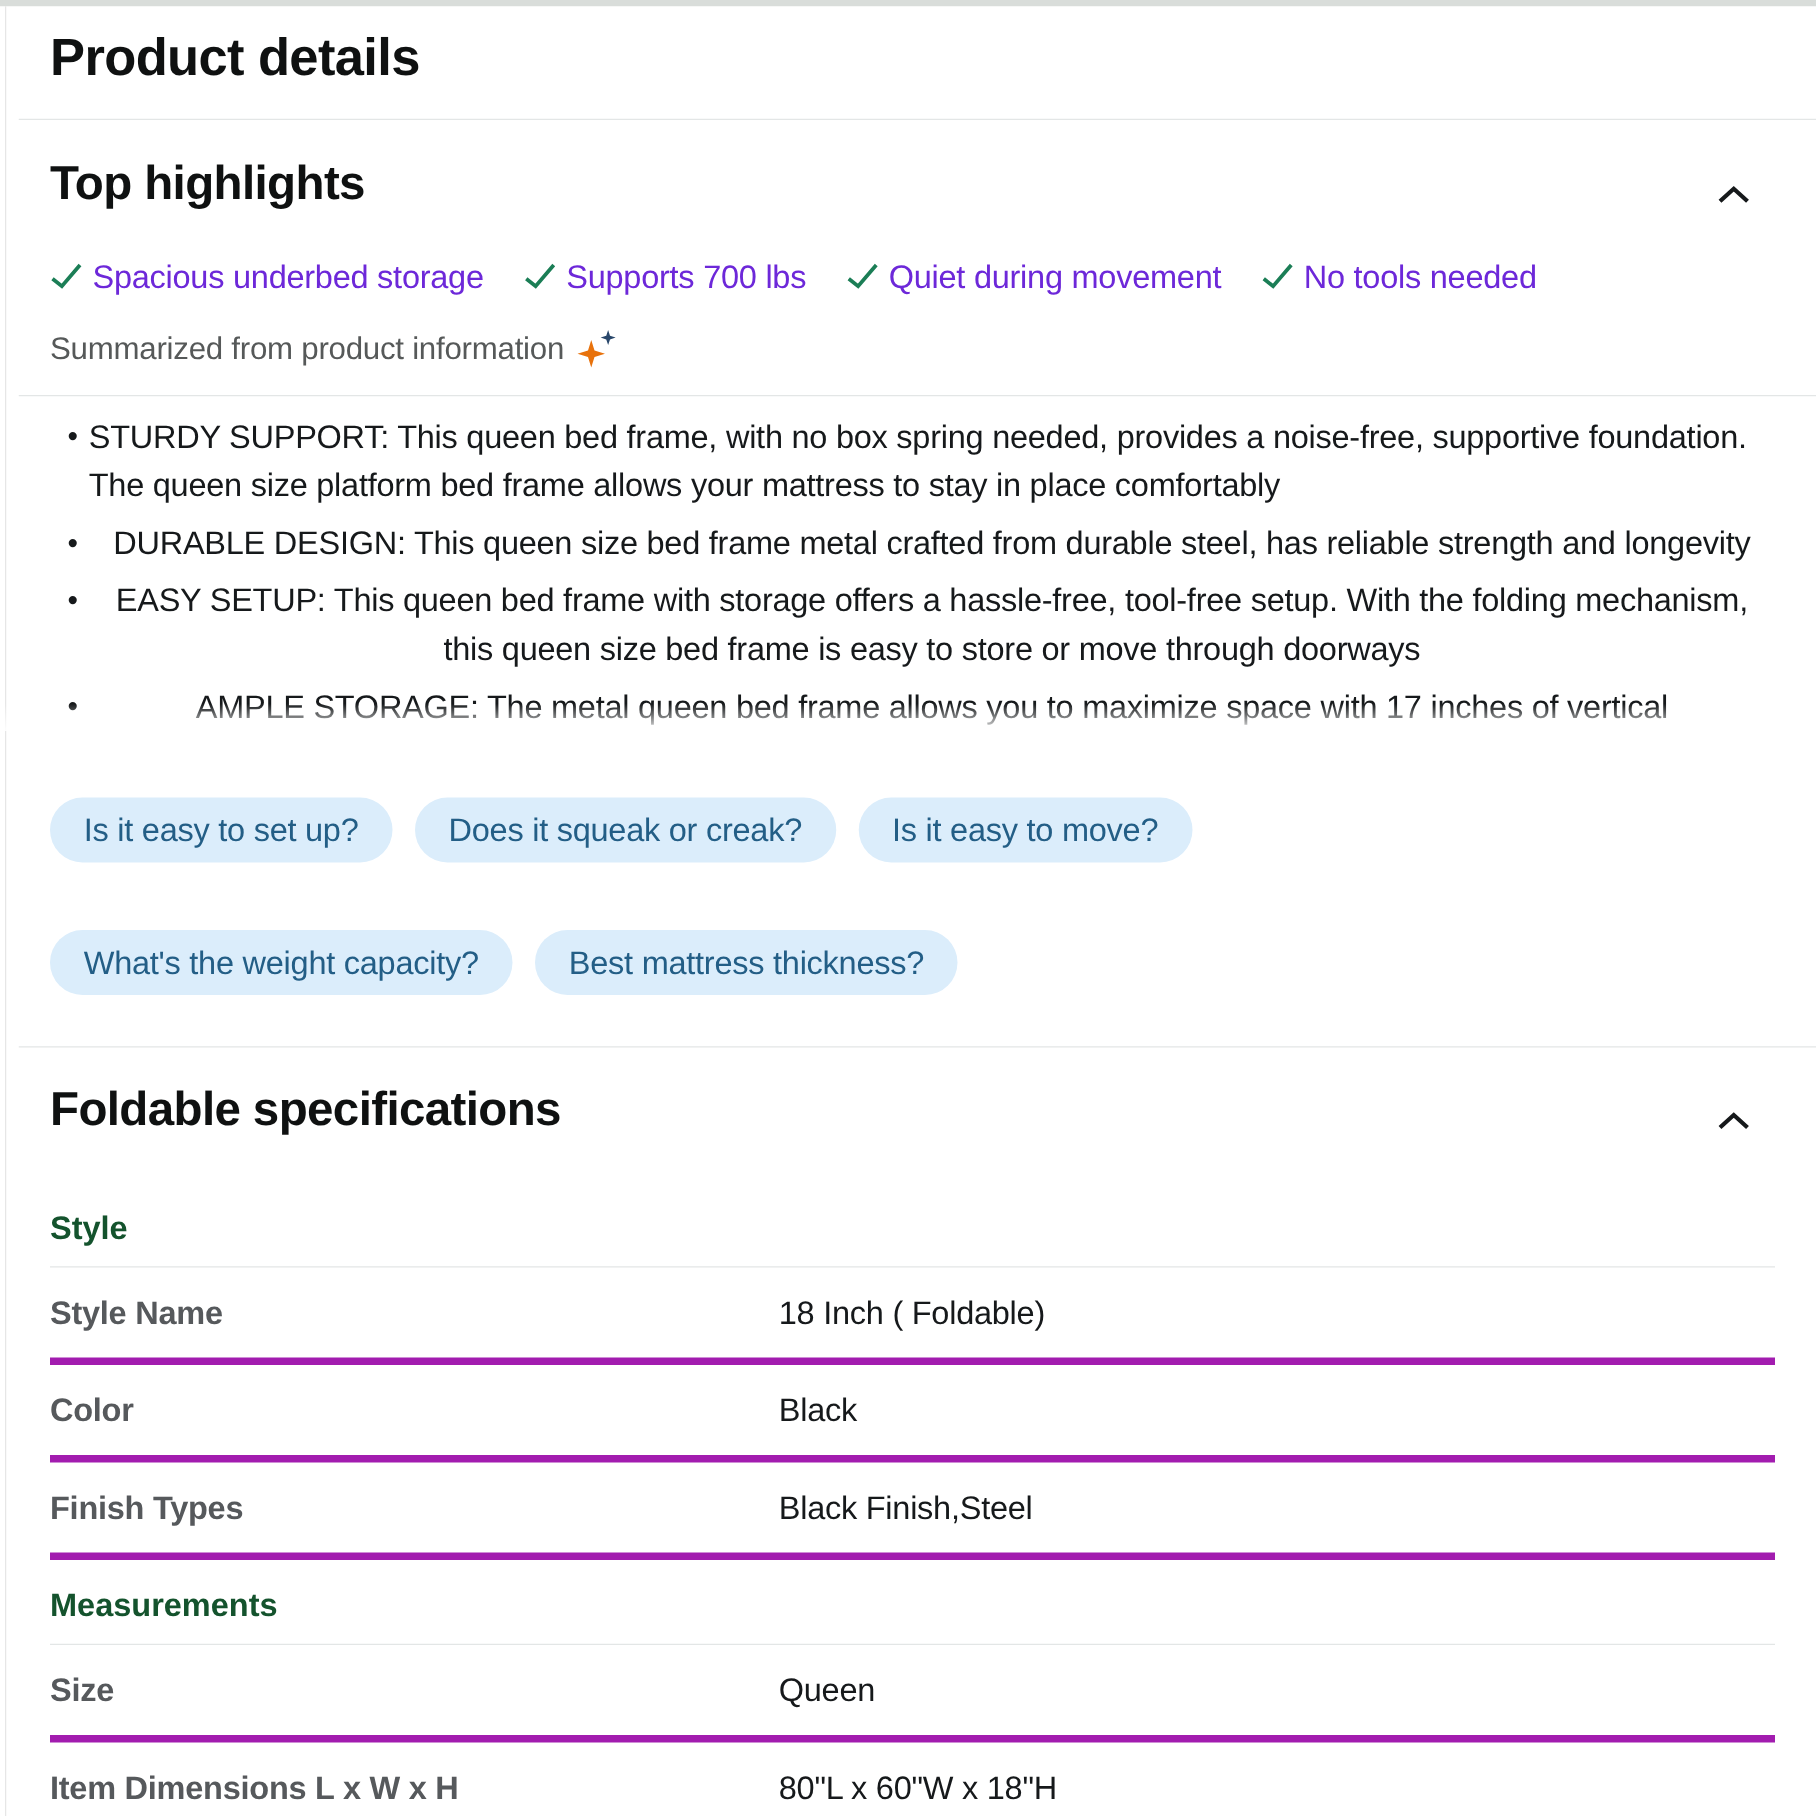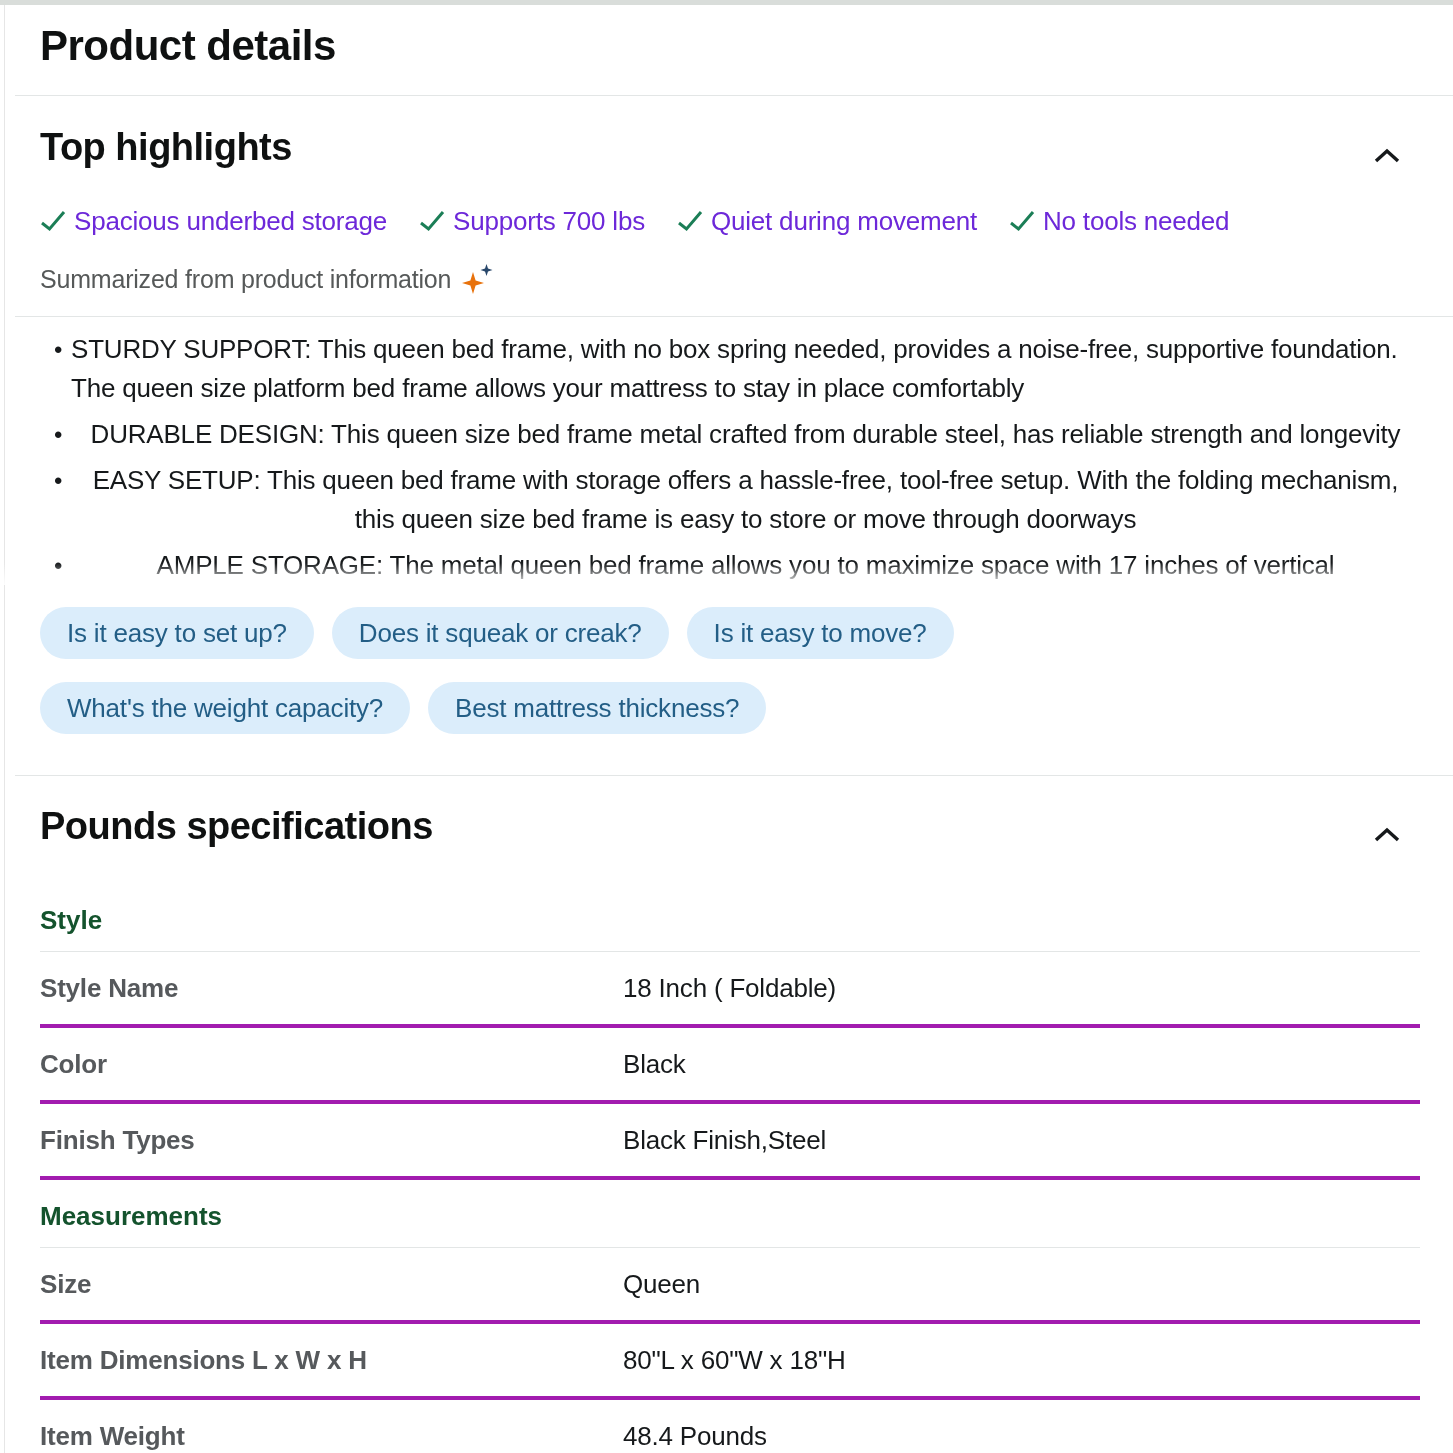--- a/index.html
+++ b/index.html
@@ -33,28 +33,28 @@
       background:linear-gradient(rgba(255,255,255,0), rgba(255,255,255,0.92)); pointer-events:none; }
   ul.bullet-list { list-style:none; padding-left:14px; }
   ul.bullet-list li { position:relative; padding-left:17px; font-size:26px; line-height:39px; letter-spacing:-0.2px; color:#16191b; }
   ul.bullet-list li + li { margin-top:7px;text-align:center; }
   ul.bullet-list li::before { content:"•"; position:absolute; left:0; top:0; font-size:24px; color:#16191b; }
 
   .chips { margin-top:22px; }
   .chip-row { display:flex; gap:18px; }
   .chip-row + .chip-row { margin-top:23px; }
   .chip { background:#dbedfb; color:#235e86; border:none; border-radius:27px; padding:10px 27px;
-      font-family:inherit; font-size:26px; line-height:32px; letter-spacing:-0.2px; cursor:pointer; white-space:nowrap; }
+      font-family:inherit; font-size:26px; line-height:32px; letter-spacing:-0.2px; cursor:pointer; white-space:nowrap;margin-top:31px; }
 
   .hr-2 { margin-top:41px; }
   .ps-head { margin-top:28px; }
 
   .spec-table { margin-top:36px; }
   .spec-group-heading { font-size:26px; line-height:32px; font-weight:700; color:#14532d; padding:20px 0 15px; border-bottom:1px solid #e3e6e6; }
-  .spec-row { display:flex; align-items:flex-start; padding:20px 0; border-bottom:4px solid #a21caf; }
+  .spec-row { display:flex; align-items:flex-start; padding:20px 0; border-bottom:6px solid #a21caf; }
   .spec-label { flex:0 0 583px; font-size:26px; line-height:32px; font-weight:700; color:#56595c; letter-spacing:-0.2px; }
   .spec-value { font-size:26px; line-height:32px; color:#16191b; letter-spacing:-0.2px; }
 
   svg { display:block; }
 </style>
 </head>
 <body>
 
 <div class="top-edge"></div>
 <div class="left-edge"></div>
@@ -141,21 +141,21 @@
       <button class="chip">What's the weight capacity?</button>
       <button class="chip">Best mattress thickness?</button>
     </div>
   </div>
 </section>
 
 <div class="hr-full hr-2"></div>
 
 <section>
   <div class="pad section-head ps-head">
-    <h2 class="section-title">Pounds specifications</h2>
+    <h2 class="section-title">Foldable specifications</h2>
     <button class="collapse-btn">
       <span>
         <svg width="30" height="18" viewBox="0 0 30 18">
             <polyline points="4,14 15,4 26,14" fill="none" stroke="#16191b" stroke-width="3.4"></polyline>
           </svg>
       </span>
     </button>
   </div>
 
   <div class="pad spec-table">

